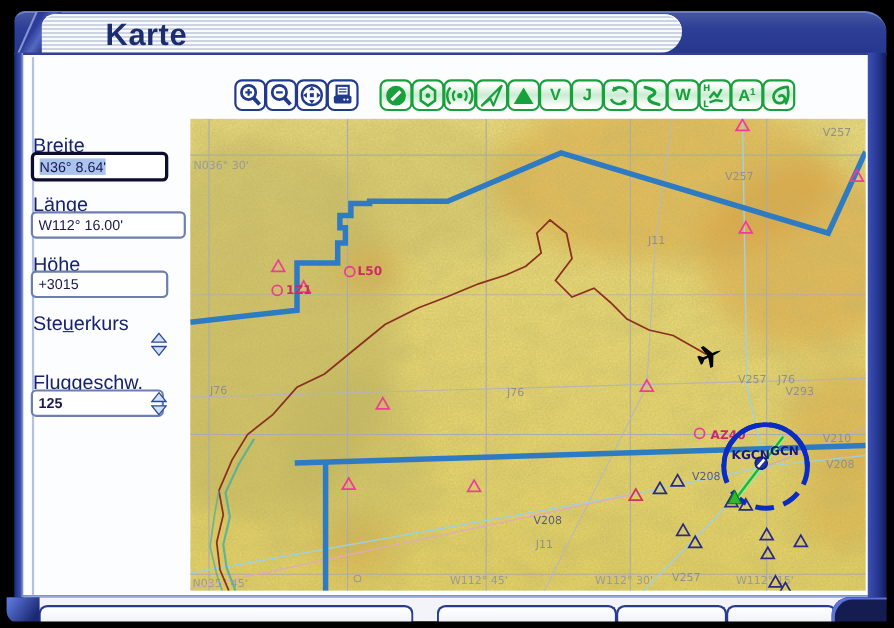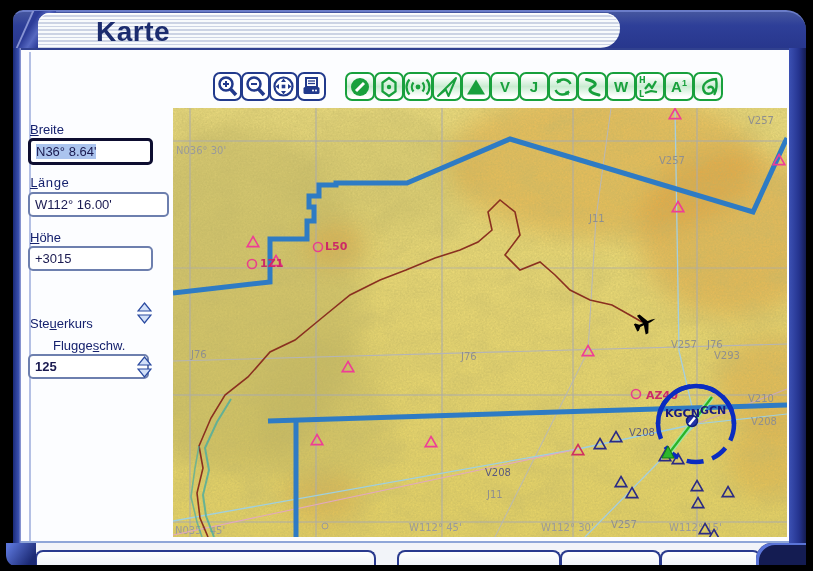--- a/index.html
+++ b/index.html
@@ -37,21 +37,21 @@
   
   .tb{position:absolute;top:72px;display:flex;}
   .tb-btn{width:29px;height:29px;box-sizing:border-box;border-radius:7px;background:#fff;
      display:flex;align-items:center;justify-content:center;margin-right:-1px;cursor:pointer;}
   .tb-navy{border:2px solid #223a8c;}
   .tb-green{border:2px solid #18a03c;width:30px;
      background:linear-gradient(180deg,#ffffff 10%,#c9ecd1 50%,#ffffff 90%);}
   .tb-green .glyph{color:#18a03c;font-weight:700;font-size:15px;line-height:1;}
   .tb-green sup{font-size:9px;}
   
-  .f-label{position:absolute;font-size:13px;color:#16226e;}
+  .f-label{position:absolute;font-size:18px;color:#16226e;}
   .f-label u{text-decoration:underline;}
   .f-input{position:absolute;box-sizing:border-box;height:25px;border:2px solid #6d7fae;border-radius:5px;
      background:#fff;font-family:"Liberation Sans",sans-serif;font-size:13px;color:#1a1a50;padding:0 5px;}
   .f-focus{border:3px solid #0d0d30;height:27px;display:flex;align-items:center;}
   .sel{background:#abc4ee;}
   .spinner{position:absolute;width:23px;height:25px;display:flex;flex-direction:column;
      align-items:center;justify-content:center;gap:2px;cursor:pointer;}
   .spinner svg{display:block;}
   
   #map{position:absolute;left:173px;top:108px;width:614px;height:429px;cursor:crosshair;}
@@ -175,35 +175,35 @@
       <path d="M20 4 C10 5 6 10 7.5 15 C9 19.5 15 20 17 16.5 C18.8 13.5 15.5 10.5 12.5 12.5 M20 4 C21 9 21 14 18.5 19" fill="none" stroke="#18a03c" stroke-width="2.4" stroke-linecap="round"></path>
     </svg>
   </div>
 </div>
 
 <div class="f-label" style="left:30px;top:122px;"><u>B</u>reite</div>
 <div class="f-input f-focus" style="left:28px;top:138px;width:125px;">
   <span class="sel">N36° 8.64'</span>
 </div>
 
-<div class="f-label" style="left:30px;top:176px;font-family:Liberation Mono, monospace;"><u>L</u>änge</div>
+<div class="f-label" style="left:30px;top:176px;"><u>L</u>änge</div>
 <input class="f-input" style="left: 28px; top: 192px; width: 141px;" value="W112° 16.00'">
 
 <div class="f-label" style="left:30px;top:230px;"><u>H</u>öhe</div>
 <input class="f-input" style="left: 28px; top: 246px; width: 125px;" value="+3015">
 
-<div class="f-label" style="left:30px;top:284px;margin-top:32px;">Ste<u>u</u>erkurs</div>
+<div class="f-label" style="left:30px;top:284px;">Ste<u>u</u>erkurs</div>
 <div class="spinner" style="left:133px;top:300px;">
   <svg width="15" height="22">
     <path d="M7.5 1 L14 9 H1 Z" fill="#d2e0f8" stroke="#2a4aa0" stroke-width="1.2"></path>
     <path d="M7.5 21 L14 13 H1 Z" fill="#d2e0f8" stroke="#2a4aa0" stroke-width="1.2"></path>
   </svg>
 </div>
 
-<div class="f-label" style="left:30px;top:338px;margin-left:23px;">Flugge<u>s</u>chw.</div>
+<div class="f-label" style="left:30px;top:338px;">Flugge<u>s</u>chw.</div>
 <input class="f-input" style="left: 28px; top: 354px; width: 121px; font-weight: bold;" value="125">
 <div class="spinner" style="left:133px;top:354px;">
   <svg width="15" height="22">
     <path d="M7.5 1 L14 9 H1 Z" fill="#d2e0f8" stroke="#2a4aa0" stroke-width="1.2"></path>
     <path d="M7.5 21 L14 13 H1 Z" fill="#d2e0f8" stroke="#2a4aa0" stroke-width="1.2"></path>
   </svg>
 </div>
 
 <div id="map">
 <svg width="614" height="429" viewBox="0 0 614 429">

